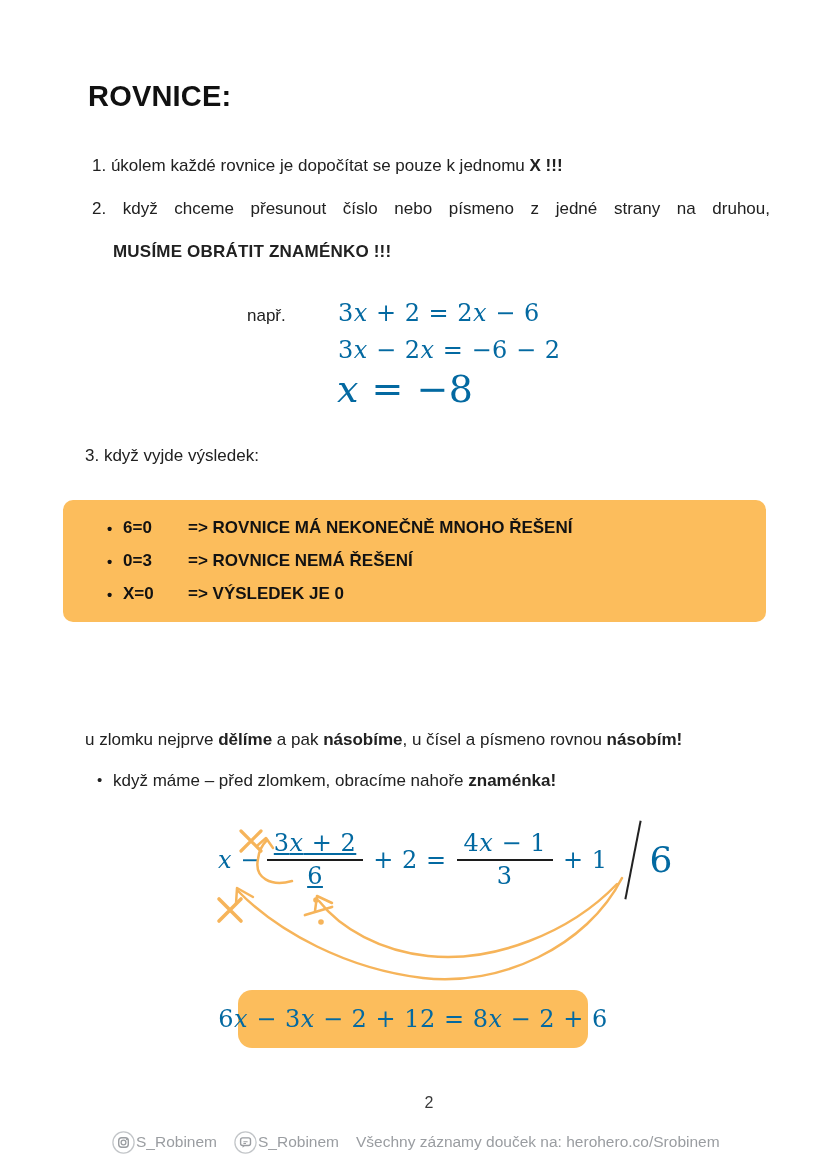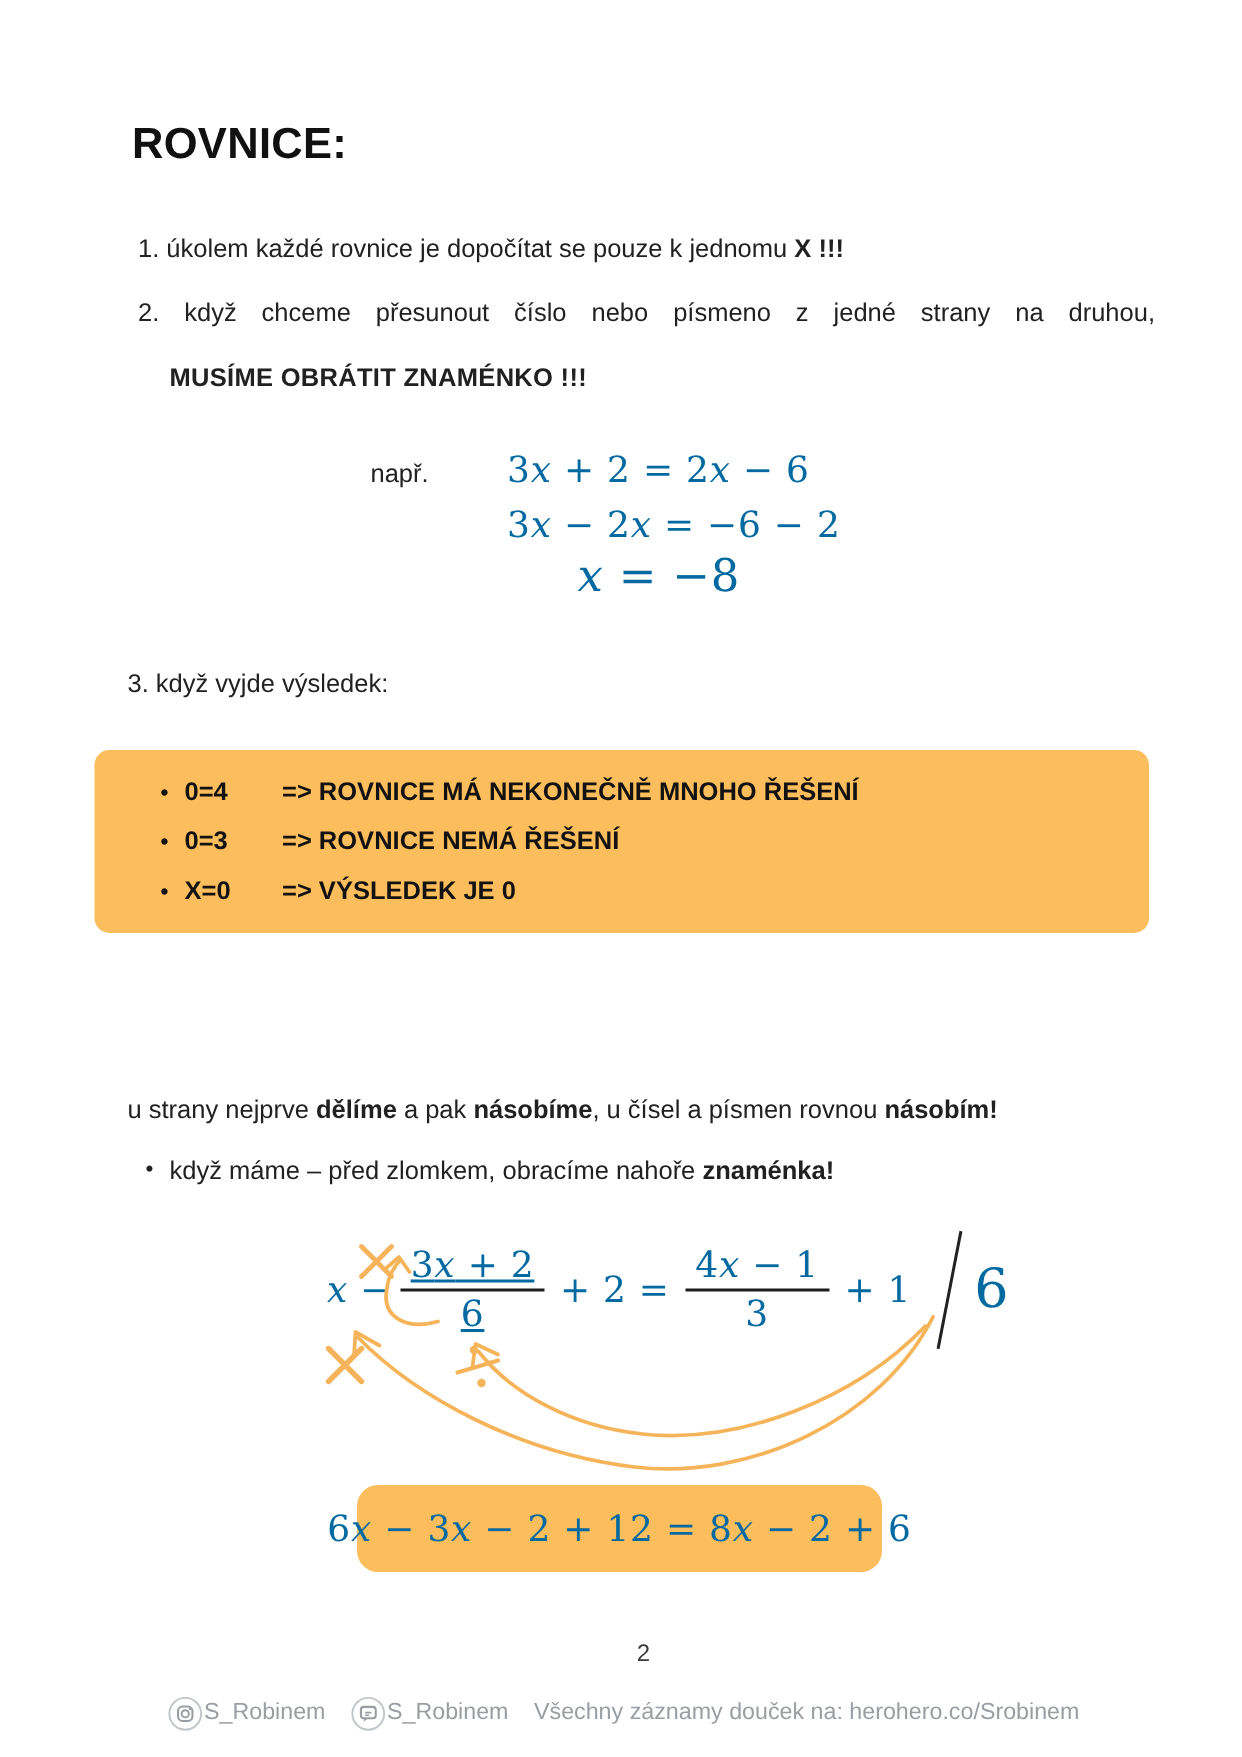--- a/index.html
+++ b/index.html
@@ -84,44 +84,44 @@
   <div class="line" style="left:92px; top:155px; width:690px;">
     <span>1. úkolem každé rovnice je dopočítat se pouze k jednomu </span><b>X !!!</b>
   </div>
 
   <div class="line just" style="left:92px; top:198px; width:678px;">2. když chceme přesunout číslo nebo písmeno z jedné strany na druhou,</div>
   <div class="line bold-line" style="left:113px; top:241px;">MUSÍME OBRÁTIT ZNAMÉNKO !!!</div>
 
   <div class="line" style="left:247px; top:305px;">např.</div>
   <div class="math eq" style="left:338px; top:299px; font-size:24px;">3<em>x</em> + 2 = 2<em>x</em> − 6</div>
   <div class="math eq" style="left:338px; top:336px; font-size:24px;">3<em>x</em> − 2<em>x</em> = −6 − 2</div>
-  <div class="math eq" style="left:337px; top:367px; font-size:30px;margin-left:48px;"><em>x</em> = −8</div>
+  <div class="math eq" style="left:337px; top:367px; font-size:38px;"><em>x</em> = −8</div>
 
   <div class="line" style="left:85px; top:445px;">3. když vyjde výsledek:</div>
 
   <div class="cases-box">
     <div class="case-row">
       <span class="bdot">•</span>
-      <span class="case">0=4</span>
+      <span class="case">6=0</span>
       <span class="concl">=&gt; ROVNICE MÁ NEKONEČNĚ MNOHO ŘEŠENÍ</span>
     </div>
     <div class="case-row">
       <span class="bdot">•</span>
       <span class="case">0=3</span>
       <span class="concl">=&gt; ROVNICE NEMÁ ŘEŠENÍ</span>
     </div>
     <div class="case-row">
       <span class="bdot">•</span>
       <span class="case">X=0</span>
       <span class="concl">=&gt; VÝSLEDEK JE 0</span>
     </div>
   </div>
 
   <div class="line" style="left:85px; top:729px; width:690px;">
-    <span>u strany nejprve </span><b>dělíme</b><span> a pak </span><b>násobíme</b><span>, u čísel a písmen rovnou </span><b>násobím!</b>
+    <span>u zlomku nejprve </span><b>dělíme</b><span> a pak </span><b>násobíme</b><span>, u čísel a písmeno rovnou </span><b>násobím!</b>
   </div>
   <div class="line bullet-line" style="left:97px; top:770px; width:680px;">
     <span class="bdot">•</span>
     <span><span>když máme – před zlomkem, obracíme nahoře </span><b>znaménka!</b></span>
   </div>
 
   <div class="mexp math">
     <span class="t"><em>x</em> −</span>
     <span class="frac m-l6">
       <span class="num">3<em>x</em> + 2</span>

